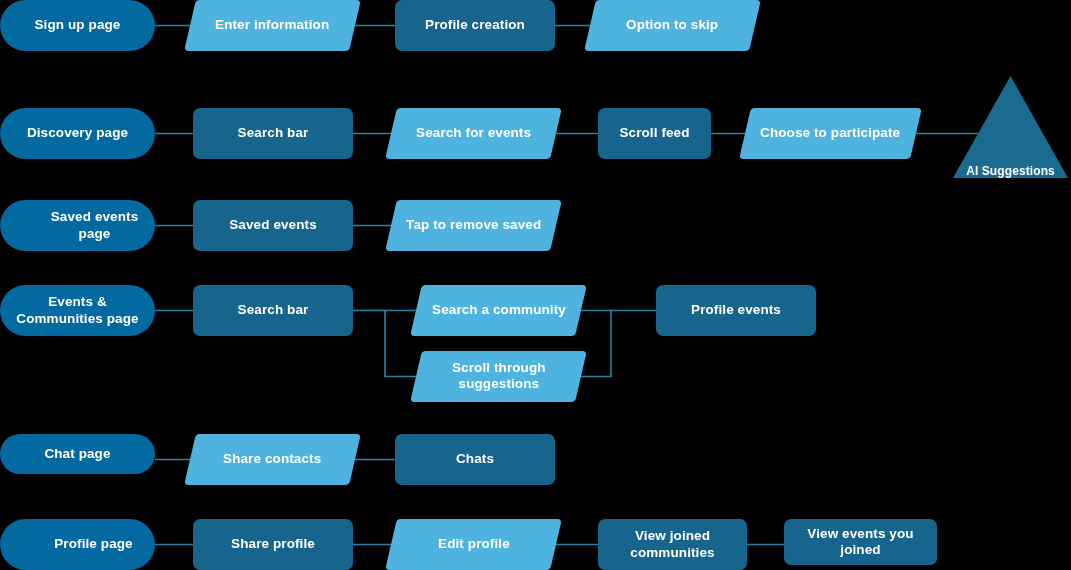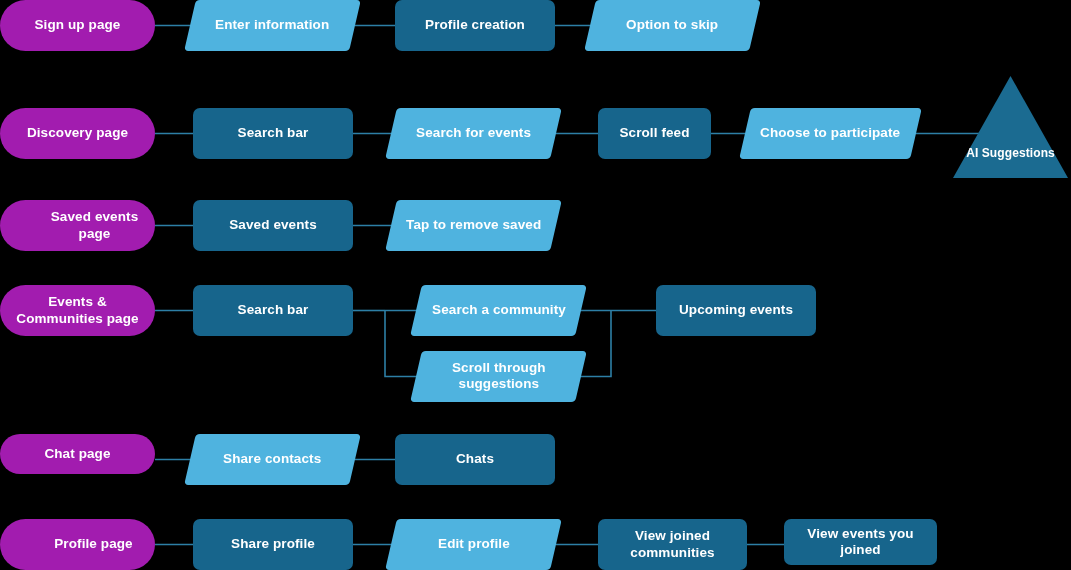--- a/index.html
+++ b/index.html
@@ -36,21 +36,21 @@
     color: #ffffff;
     font-size: 13.5px;
     font-weight: 700;
     line-height: 1.22;
     letter-spacing: 0.1px;
     padding: 0 10px;
     z-index: 3;
   }
   
   .node.stadium {
-    background: #a21caf;
+    background: #0369a1;
     border-radius: 999px;
   }
   
   .node.process {
     background: #17658c;
     border-radius: 7px;
   }
   
   .node.parallelogram {
     background: #4fb3df;
@@ -58,21 +58,21 @@
     transform: skewX(-13deg);
   }
   .node.parallelogram > .node-label {
     display: block;
     transform: skewX(13deg);
   }
   
   .node.triangle {
     background: transparent;
     align-items: flex-end;
-    padding-bottom: 18px;
+    padding-bottom: 0;
   }
   .node.triangle .tri-shape {
     position: absolute;
     left: 0;
     top: 0;
     width: 100%;
     height: 100%;
     background: #1b6b91;
     clip-path: polygon(50% 0%, 100% 100%, 0% 100%);
     z-index: -1;
@@ -168,21 +168,21 @@
         <div class="node process" style="left: 193px; top: 285px; width: 160px; height: 51px;">
           <span class="node-label">Search bar</span>
         </div>
         <div class="node parallelogram" style="left: 416px; top: 285px; width: 165px; height: 51px;">
           <span class="node-label">Search a community</span>
         </div>
         <div class="node parallelogram" style="left: 416px; top: 351px; width: 165px; height: 51px;">
           <span class="node-label">Scroll through<br>suggestions</span>
         </div>
         <div class="node process" style="left: 656px; top: 285px; width: 160px; height: 51px;">
-          <span class="node-label">Upcoming events</span>
+          <span class="node-label">Profile events</span>
         </div>
       </div>
       <div>
         <div class="node stadium" style="left: 0px; top: 434px; width: 155px; height: 40px;">
           <span class="node-label">Chat page</span>
         </div>
         <div class="node parallelogram" style="left: 190px; top: 434px; width: 165px; height: 51px;">
           <span class="node-label">Share contacts</span>
         </div>
         <div class="node process" style="left: 395px; top: 434px; width: 160px; height: 51px;">

